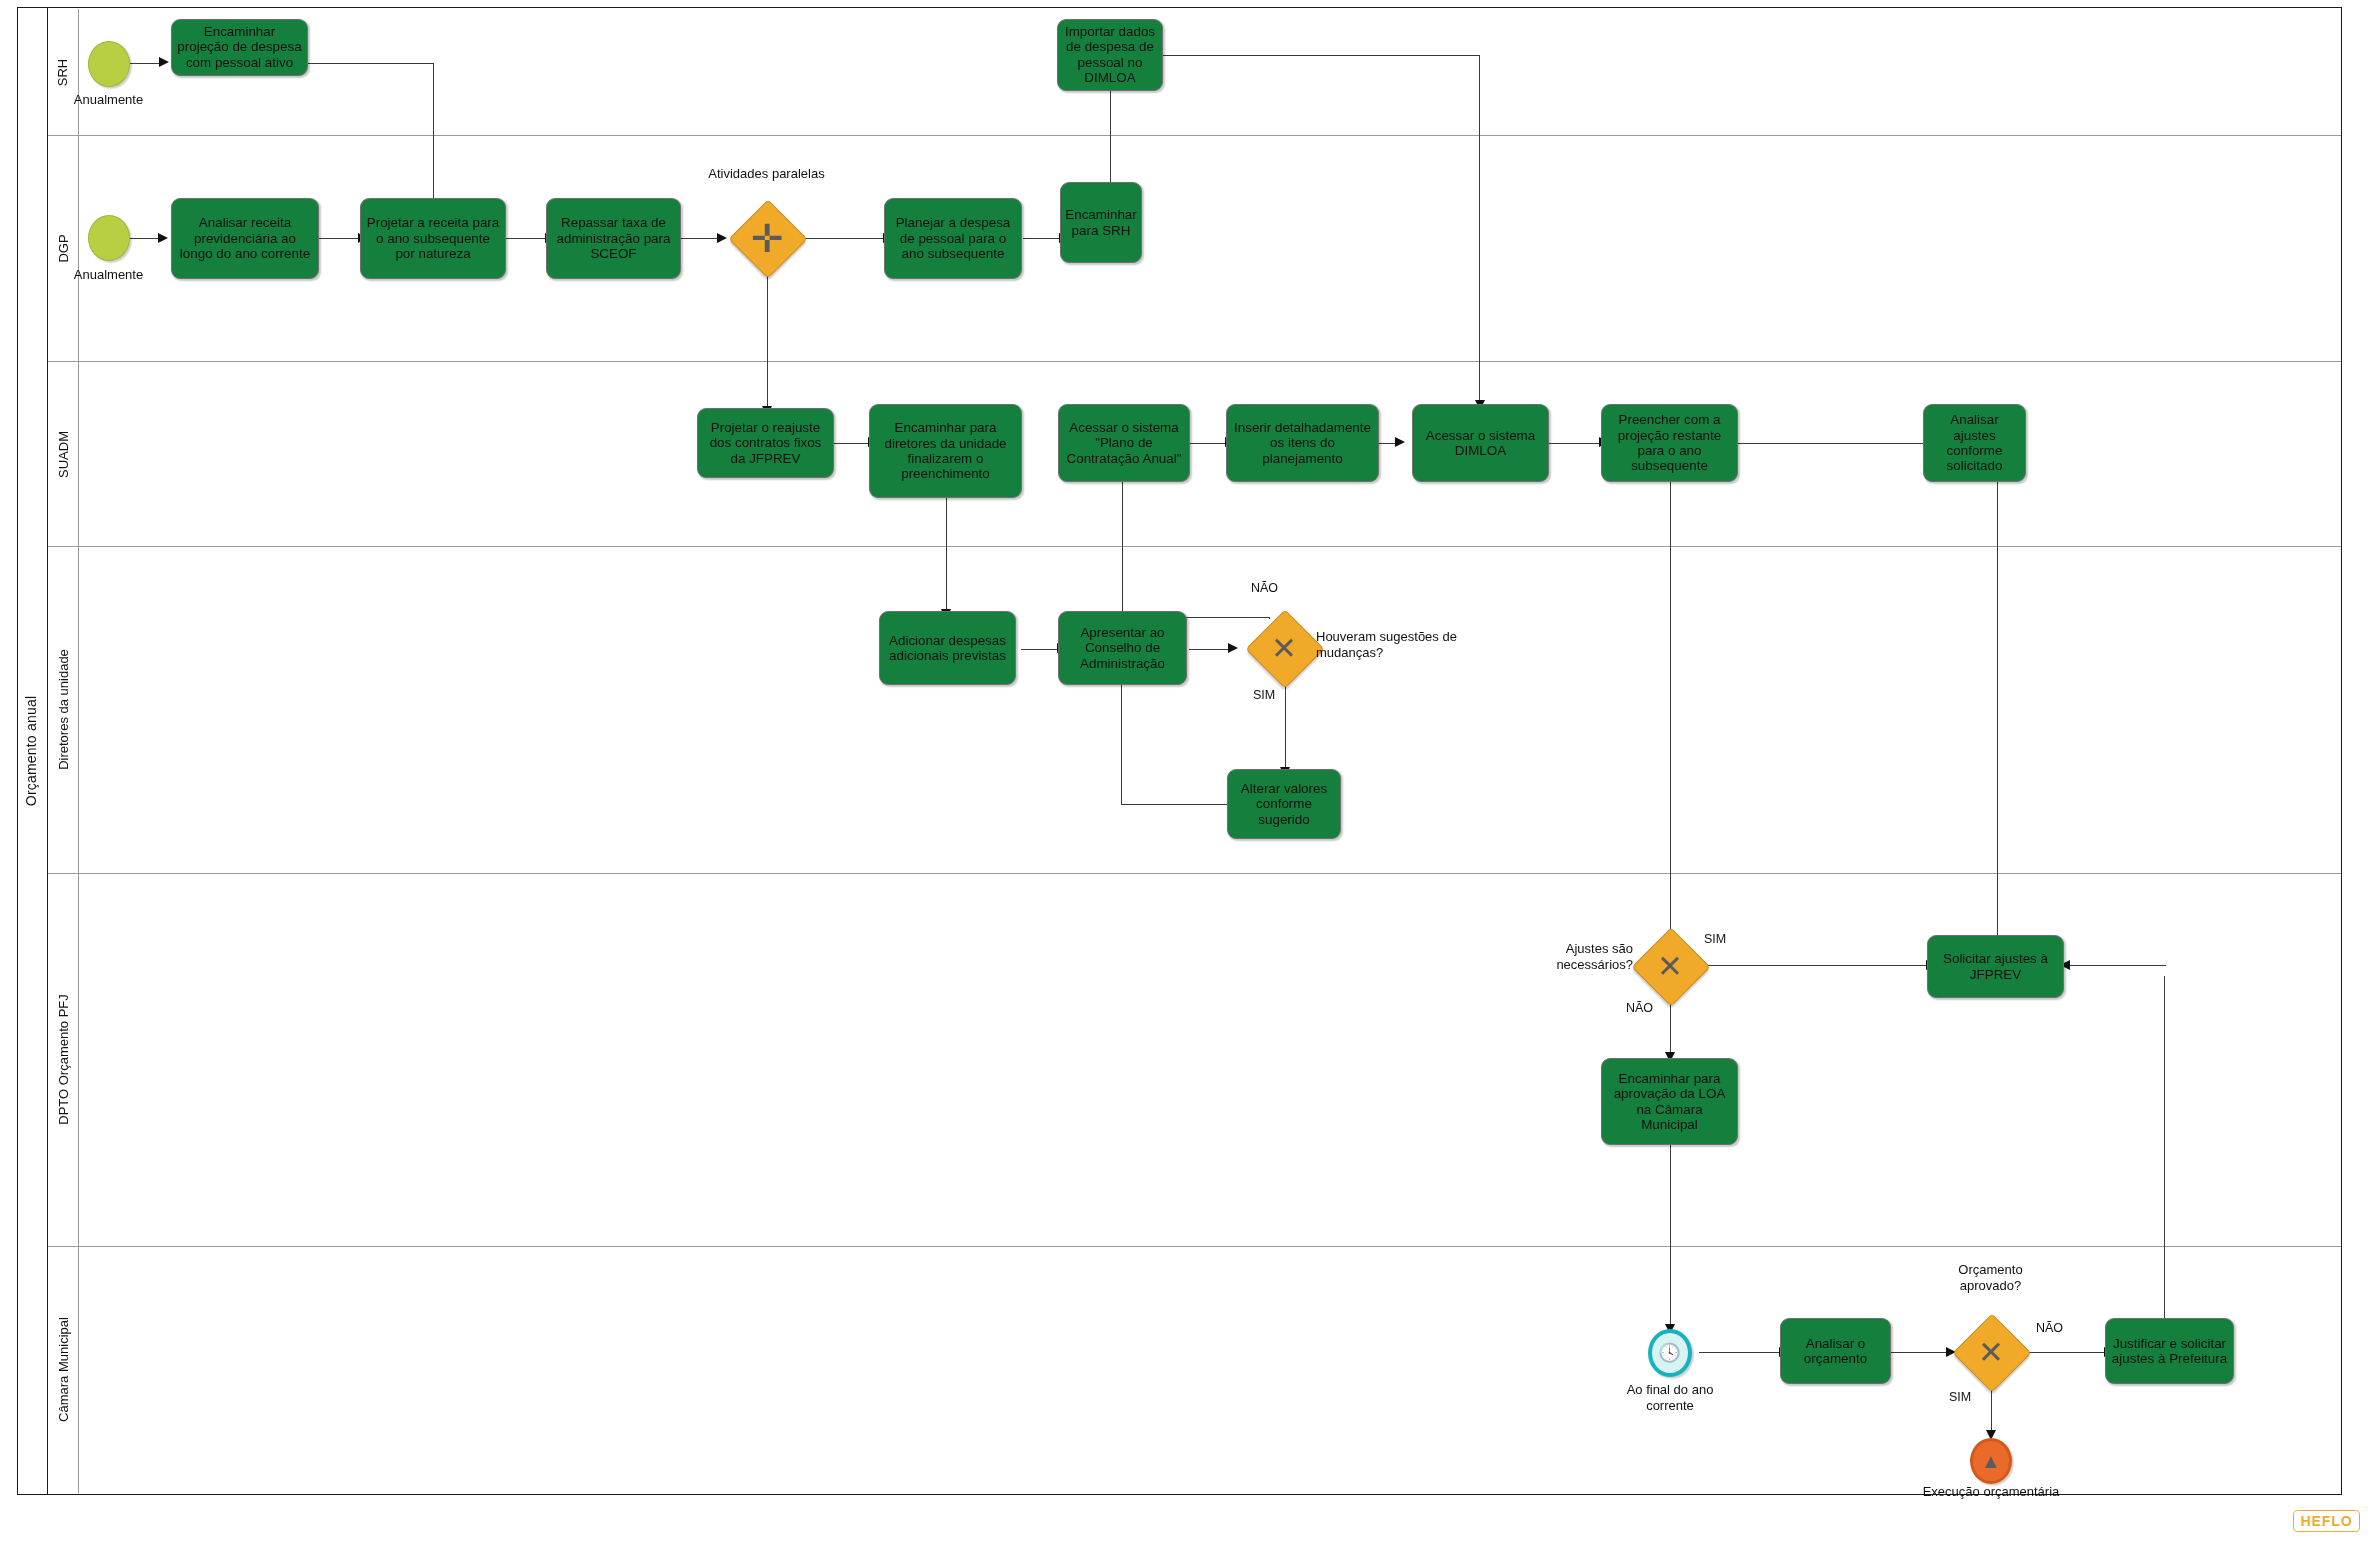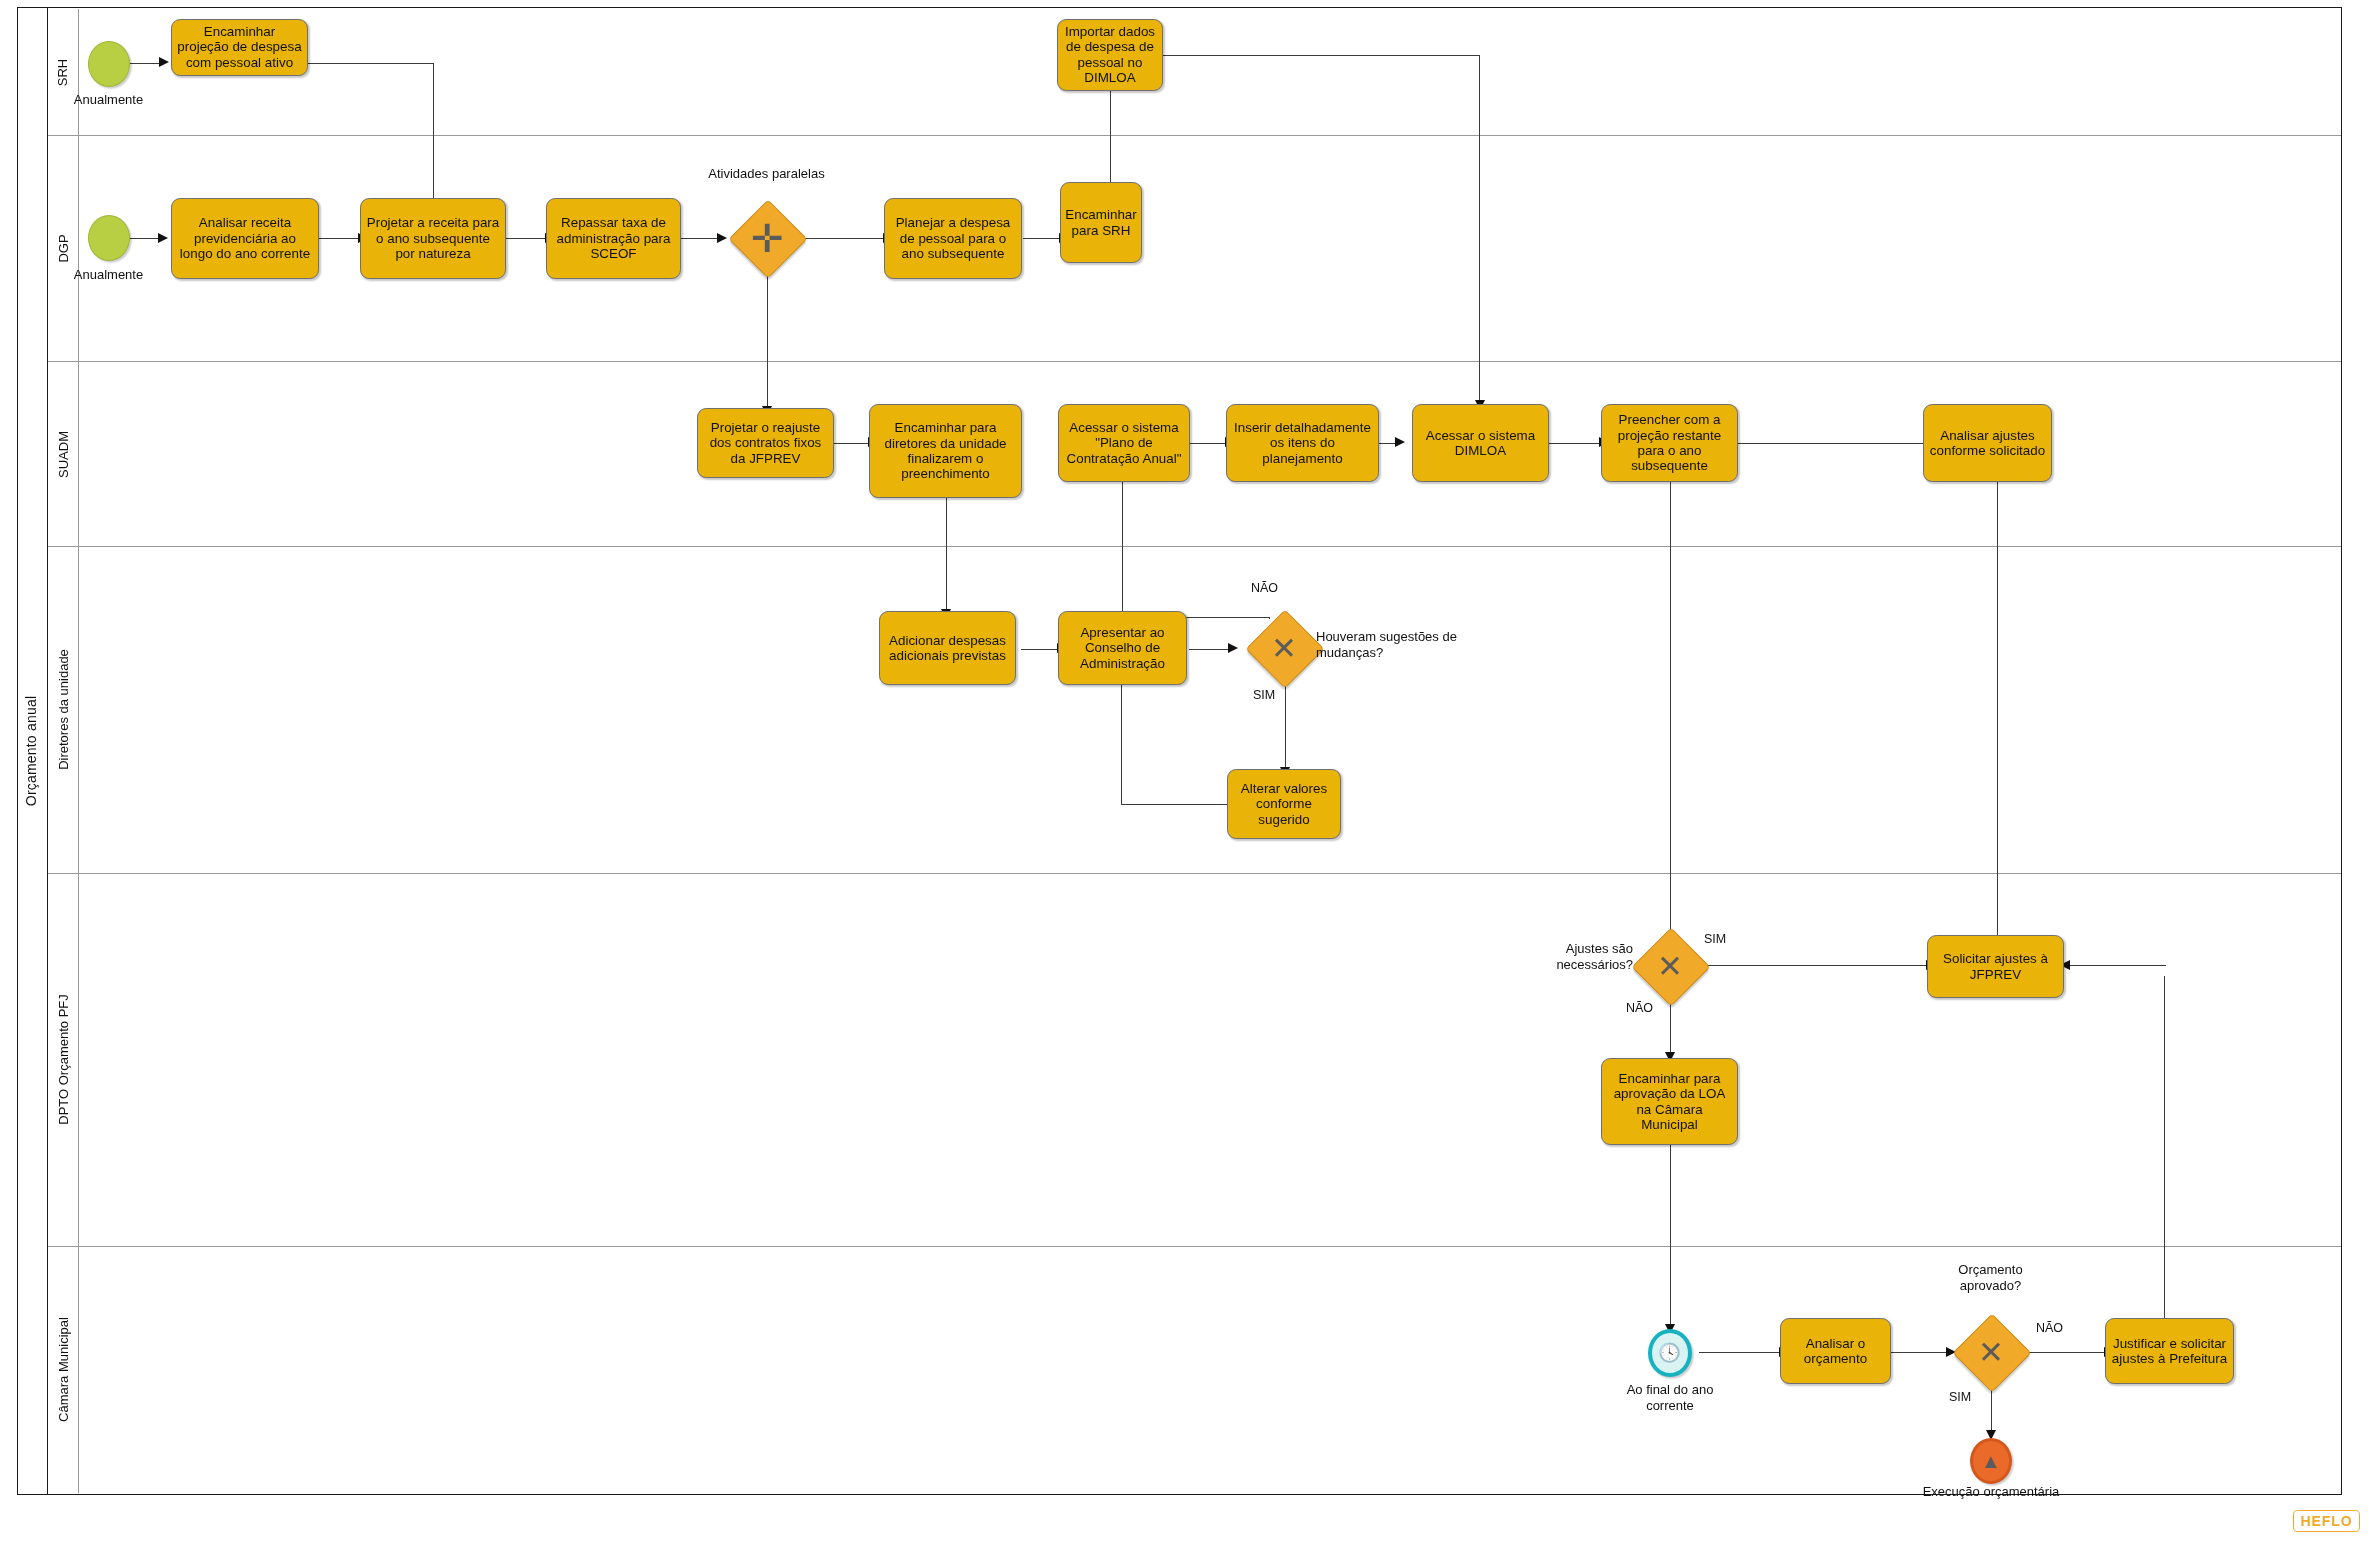--- a/index.html
+++ b/index.html
@@ -10,21 +10,21 @@
   .pool{position:absolute;left:16.6px;top:7.4px;width:2325px;height:1488px;border:1.8px solid #1b1b1b;box-sizing:border-box;background:#fff;}
   .pool-label{position:absolute;left:16.6px;top:7.4px;width:31px;height:1488px;border-right:1.4px solid #1b1b1b;box-sizing:border-box;
     display:flex;align-items:center;justify-content:center;}
   .pool-label span{transform:rotate(-90deg);white-space:nowrap;font-size:14px;color:#111;letter-spacing:0.2px;}
   .lane-label{position:absolute;left:48px;width:31px;border-right:0.9px solid #9a9a9a;box-sizing:border-box;
     display:flex;align-items:center;justify-content:center;}
   .lane-label span{transform:rotate(-90deg);white-space:nowrap;font-size:13px;color:#111;}
   .lane-div{position:absolute;left:48px;width:2293px;height:0;border-top:0.9px solid #9a9a9a;}
 
   
-  .task{position:absolute;background:#eab308;border:1.2px solid #6f6f6f;border-radius:9.2px;
+  .task{position:absolute;background:#15803d;border:1.2px solid #6f6f6f;border-radius:9.2px;
     box-shadow:1.8px 1.8px 1.8px rgba(0,0,0,.22);
     display:flex;align-items:center;justify-content:center;text-align:center;
     font-size:13.4px;line-height:1.15;color:#111;padding:2.8px 4.6px;box-sizing:border-box;}
 
   .gw{position:absolute;background:#f0a929;border:1.2px solid #c98a17;
     transform:rotate(45deg);border-radius:4.6px;box-shadow:1.8px 1.8px 1.8px rgba(0,0,0,.2);}
   .gw-ic{position:absolute;display:flex;align-items:center;justify-content:center;
     color:#5b5b5b;font-weight:bold;pointer-events:none;}
 
   .evt{position:absolute;border-radius:50%;box-sizing:border-box;}
@@ -203,21 +203,21 @@
 
   <div class="task" style="left:884px;top:198px;width:138px;height:81px">Planejar a despesa de pessoal para o ano subsequente</div>
   <div class="task" style="left:1060px;top:182px;width:82px;height:81px">Encaminhar para SRH</div>
 
   <div class="task" style="left:697px;top:408px;width:137px;height:70px">Projetar o reajuste dos contratos fixos da JFPREV</div>
   <div class="task" style="left:869px;top:404px;width:153px;height:94px">Encaminhar para diretores da unidade finalizarem o preenchimento</div>
   <div class="task" style="left:1058px;top:404px;width:132px;height:78px">Acessar o sistema "Plano de Contratação Anual"</div>
   <div class="task" style="left:1226px;top:404px;width:153px;height:78px">Inserir detalhadamente os itens do planejamento</div>
   <div class="task" style="left:1412px;top:404px;width:137px;height:78px">Acessar o sistema DIMLOA</div>
   <div class="task" style="left:1601px;top:404px;width:137px;height:78px">Preencher com a projeção restante para o ano subsequente</div>
-  <div class="task" style="left:1923px;top:404px;width:129px;height:78px">Analisar ajustes conforme solicitado</div>
+  <div class="task" style="left:1923px;top:404px;width:103px;height:78px">Analisar ajustes conforme solicitado</div>
 
   <div class="task" style="left:879px;top:611px;width:137px;height:74px">Adicionar despesas adicionais previstas</div>
   <div class="task" style="left:1058px;top:611px;width:129px;height:74px">Apresentar ao Conselho de Administração</div>
 
   <div class="gw" style="left:1257px;top:621px;width:54px;height:54px"></div>
   <div class="gw-ic" style="left:1257px;top:621px;width:54px;height:54px;font-size:31px;line-height:1">✕</div>
   <div class="cap" style="left:1316px;top:629px;width:166px;text-align:left">Houveram sugestões de mudanças?</div>
   <div class="flowlabel" style="left:1251px;top:581px">NÃO</div>
   <div class="flowlabel" style="left:1253px;top:688px">SIM</div>
 

